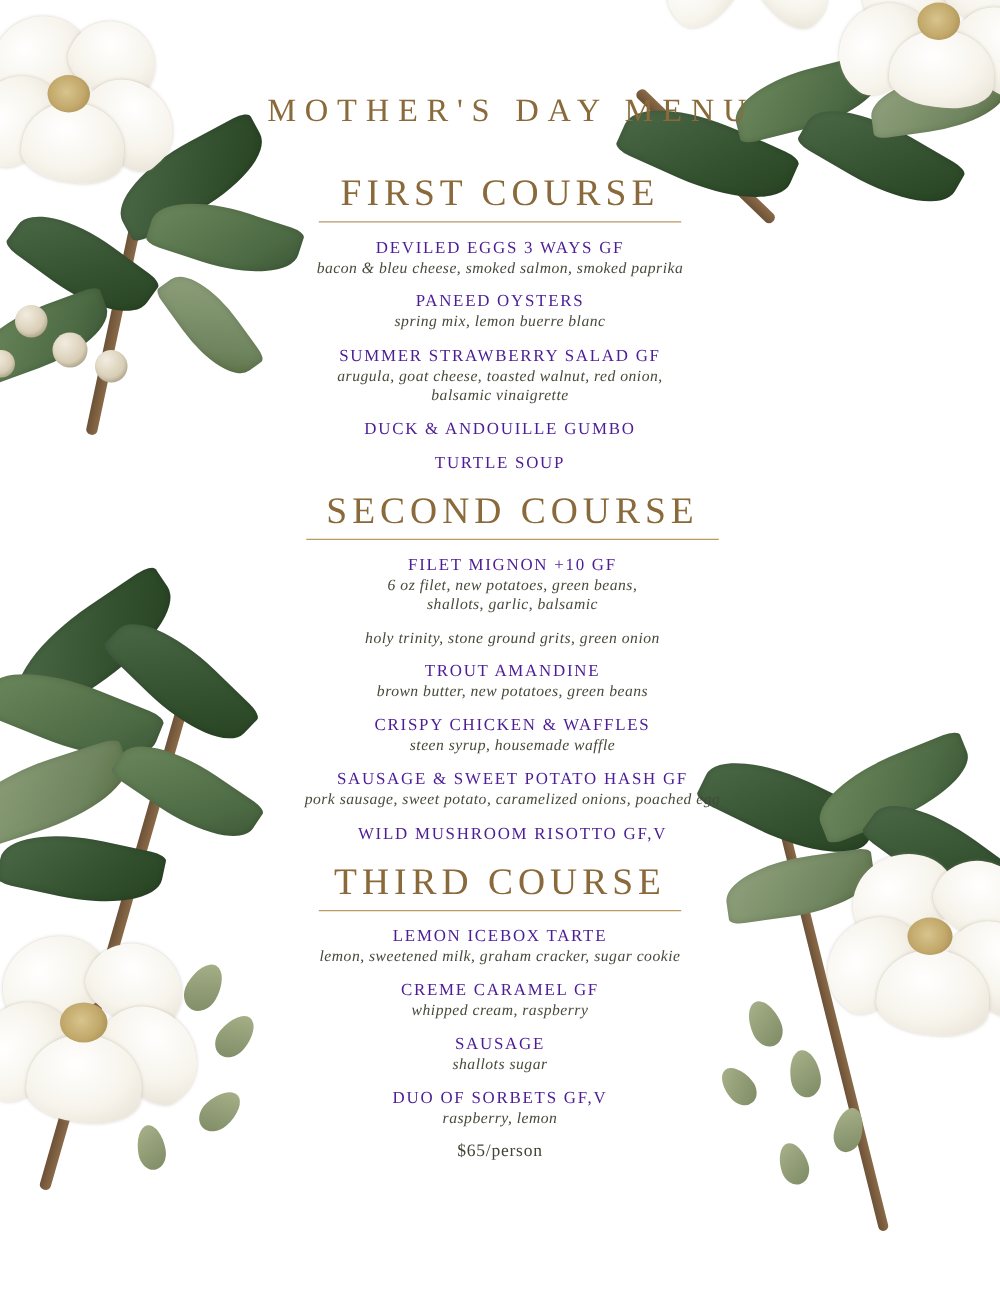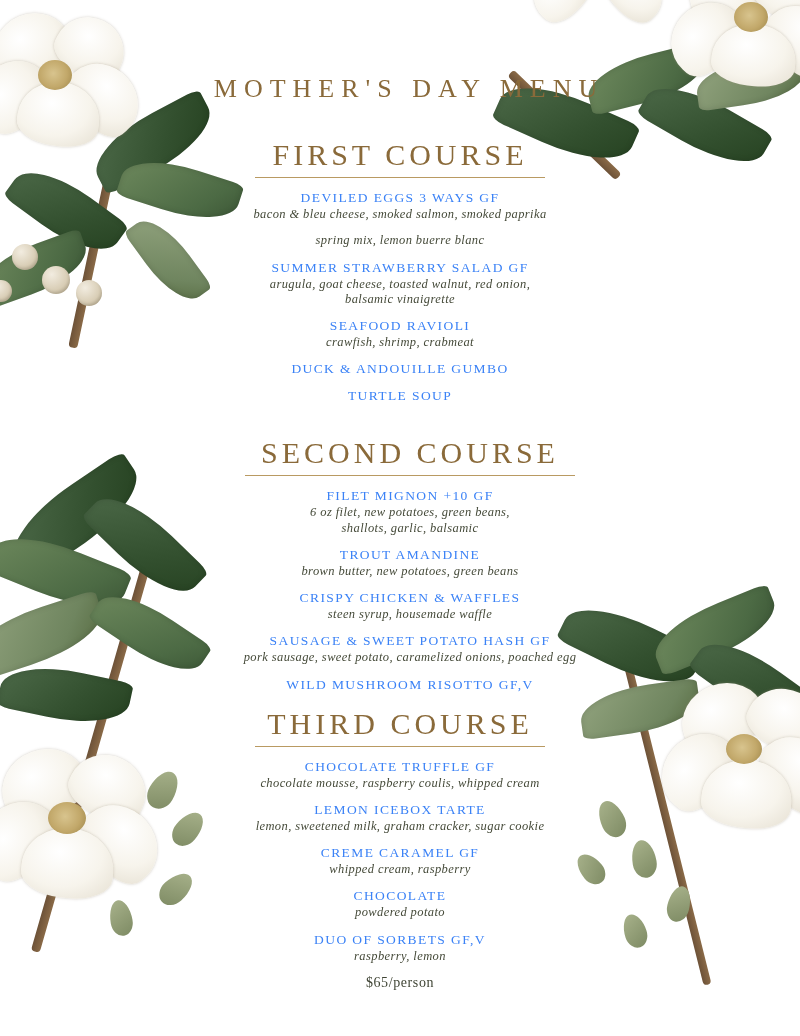--- a/index.html
+++ b/index.html
@@ -102,21 +102,21 @@
     font-family: "Liberation Serif", serif;
   }
   .course-heading.wide { width: 330px; }
 
   .dish {
     margin-bottom: 11px;
   }
   .dish-name {
     font-size: 13.5px;
     letter-spacing: 1.4px;
-    color: #3b82f6;
+    color: #4c1d95;
     font-family: "Liberation Serif", serif;
   }
   .dish-desc {
     font-size: 12.5px;
     font-style: italic;
     letter-spacing: 0.4px;
     color: #454a39;
     line-height: 1.22;
     margin-top: 1px;
   }
@@ -227,48 +227,46 @@
   <h1 class="menu-title">MOTHER'S DAY MENU</h1>
 
   <section class="course">
     <h2 class="course-heading">FIRST COURSE</h2>
 
     <div class="dish">
       <div class="dish-name">DEVILED EGGS 3 WAYS GF</div>
       <div class="dish-desc">bacon &amp; bleu cheese, smoked salmon, smoked paprika</div>
     </div>
     <div class="dish">
+      <div class="dish-name">PANEED OYSTERS</div>
       <div class="dish-desc">spring mix, lemon buerre blanc</div>
     </div>
     <div class="dish">
       <div class="dish-name">SUMMER STRAWBERRY SALAD GF</div>
       <div class="dish-desc" style="white-space:pre-line;">arugula, goat cheese, toasted walnut, red onion,
 balsamic vinaigrette</div>
     </div>
     <div class="dish">
-      <div class="dish-name">SEAFOOD RAVIOLI</div>
-      <div class="dish-desc">crawfish, shrimp, crabmeat</div>
-    </div>
-    <div class="dish">
       <div class="dish-name">DUCK &amp; ANDOUILLE GUMBO</div>
     </div>
     <div class="dish">
       <div class="dish-name">TURTLE SOUP</div>
     </div>
   </section>
 
-  <section class="course" style="margin-top:32px;padding-left:20px;">
+  <section class="course" style="margin-top:14px;padding-left:20px;">
     <h2 class="course-heading wide">SECOND COURSE</h2>
 
     <div class="dish">
       <div class="dish-name">FILET MIGNON +10 GF</div>
       <div class="dish-desc" style="white-space:pre-line;">6 oz filet, new potatoes, green beans,
 shallots, garlic, balsamic</div>
     </div>
     <div class="dish">
+      <div class="dish-desc">holy trinity, stone ground grits, green onion</div>
     </div>
     <div class="dish">
       <div class="dish-name">TROUT AMANDINE</div>
       <div class="dish-desc">brown butter, new potatoes, green beans</div>
     </div>
     <div class="dish">
       <div class="dish-name">CRISPY CHICKEN &amp; WAFFLES</div>
       <div class="dish-desc">steen syrup, housemade waffle</div>
     </div>
     <div class="dish">
@@ -277,34 +275,30 @@
     </div>
     <div class="dish">
       <div class="dish-name">WILD MUSHROOM RISOTTO GF,V</div>
     </div>
   </section>
 
   <section class="course" style="margin-top:14px;">
     <h2 class="course-heading">THIRD COURSE</h2>
 
     <div class="dish">
-      <div class="dish-name">CHOCOLATE TRUFFLE GF</div>
-      <div class="dish-desc">chocolate mousse, raspberry coulis, whipped cream</div>
-    </div>
-    <div class="dish">
       <div class="dish-name">LEMON ICEBOX TARTE</div>
       <div class="dish-desc">lemon, sweetened milk, graham cracker, sugar cookie</div>
     </div>
     <div class="dish">
       <div class="dish-name">CREME CARAMEL GF</div>
       <div class="dish-desc">whipped cream, raspberry</div>
     </div>
     <div class="dish">
-      <div class="dish-name">CHOCOLATE</div>
-      <div class="dish-desc">powdered potato</div>
+      <div class="dish-name">SAUSAGE</div>
+      <div class="dish-desc">shallots sugar</div>
     </div>
     <div class="dish">
       <div class="dish-name">DUO OF SORBETS GF,V</div>
       <div class="dish-desc">raspberry, lemon</div>
     </div>
   </section>
 
   <div class="footer">
     <div class="price">$65/person</div>
 

